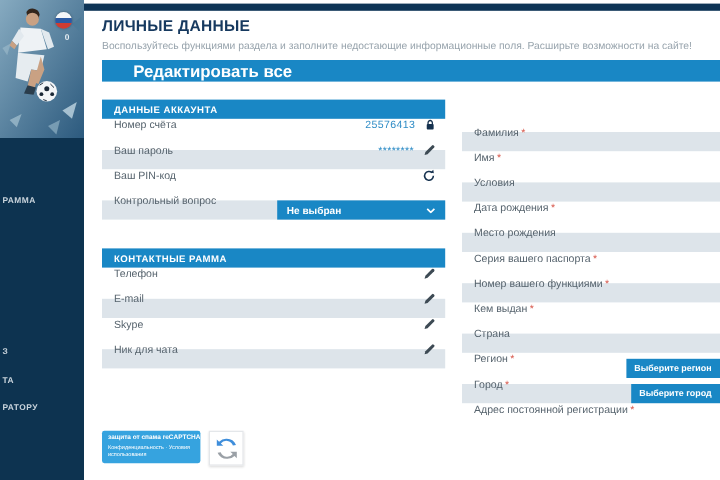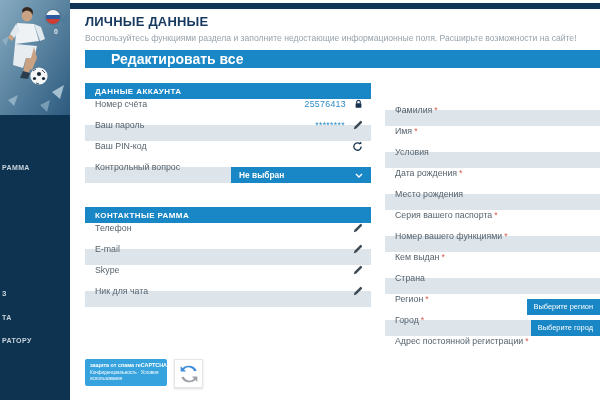--- a/index.html
+++ b/index.html
@@ -57,21 +57,21 @@
   .val { font-size:8.8px; color:#2e8cc6; letter-spacing:.3px; }
   .icon { display:flex; align-items:center; }
   .icon.clickable { cursor:pointer; }
 
   .dropdown { position:absolute; right:0; top:0; bottom:0; width:140px;
     background:#1987c5; color:#fff; display:flex; align-items:center;
     justify-content:space-between; padding:0 8px; cursor:pointer; }
   .dropdown .dd-label { font-size:8.4px; font-weight:bold; }
 
   .select-btn { height:16px; background:#1987c5; color:#fff; font-size:7.4px;
-    font-weight:normal; display:flex; align-items:center; padding:0 7px;
+    font-weight:bold; display:flex; align-items:center; padding:0 7px;
     cursor:pointer; white-space:nowrap; position:absolute; right:0; top:0; }
 
   
   .captcha { margin-top:52px; display:flex; align-items:flex-start; gap:7px; }
   .captcha-badge { width:82px; min-height:27px; background:#36a3df; border-radius:2px;
     padding:3px 5px; color:#fff; cursor:pointer; }
   .cap-l1 { font-size:5.4px; font-weight:bold; white-space:nowrap; }
   .cap-l2 { font-size:4.6px; margin-top:2px; line-height:1.4; }
   .captcha-logo { width:29px; height:29px; background:#fff; border:1px solid #e4e7ea;
     box-shadow:0 1px 2px rgba(0,0,0,.15); display:flex; align-items:center;

